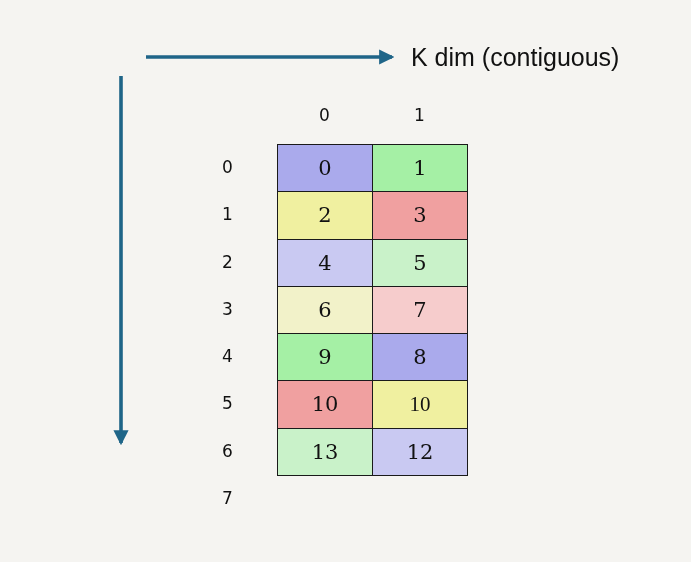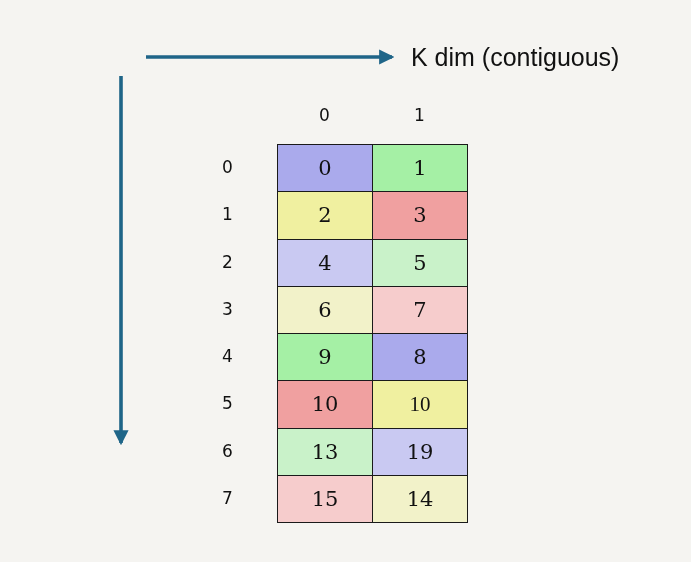--- a/index.html
+++ b/index.html
@@ -123,21 +123,17 @@
       <tr>
         <td style="background: rgb(165, 240, 165);">9</td>
         <td style="background: rgb(170, 170, 236);">8</td>
       </tr>
       <tr>
         <td style="background: rgb(240, 160, 160);">10</td>
         <td style="background: rgb(240, 240, 160); font-family: Liberation Serif, serif;">10</td>
       </tr>
       <tr>
         <td style="background: rgb(201, 242, 201);">13</td>
-        <td style="background: rgb(201, 201, 242);">19</td>
-      </tr>
-      <tr>
-        <td style="background: rgb(246, 204, 204);">15</td>
-        <td style="background: rgb(242, 242, 201);">14</td>
+        <td style="background: rgb(201, 201, 242);">12</td>
       </tr>
     </tbody>
   </table>
 </div>
 
 </body></html>

